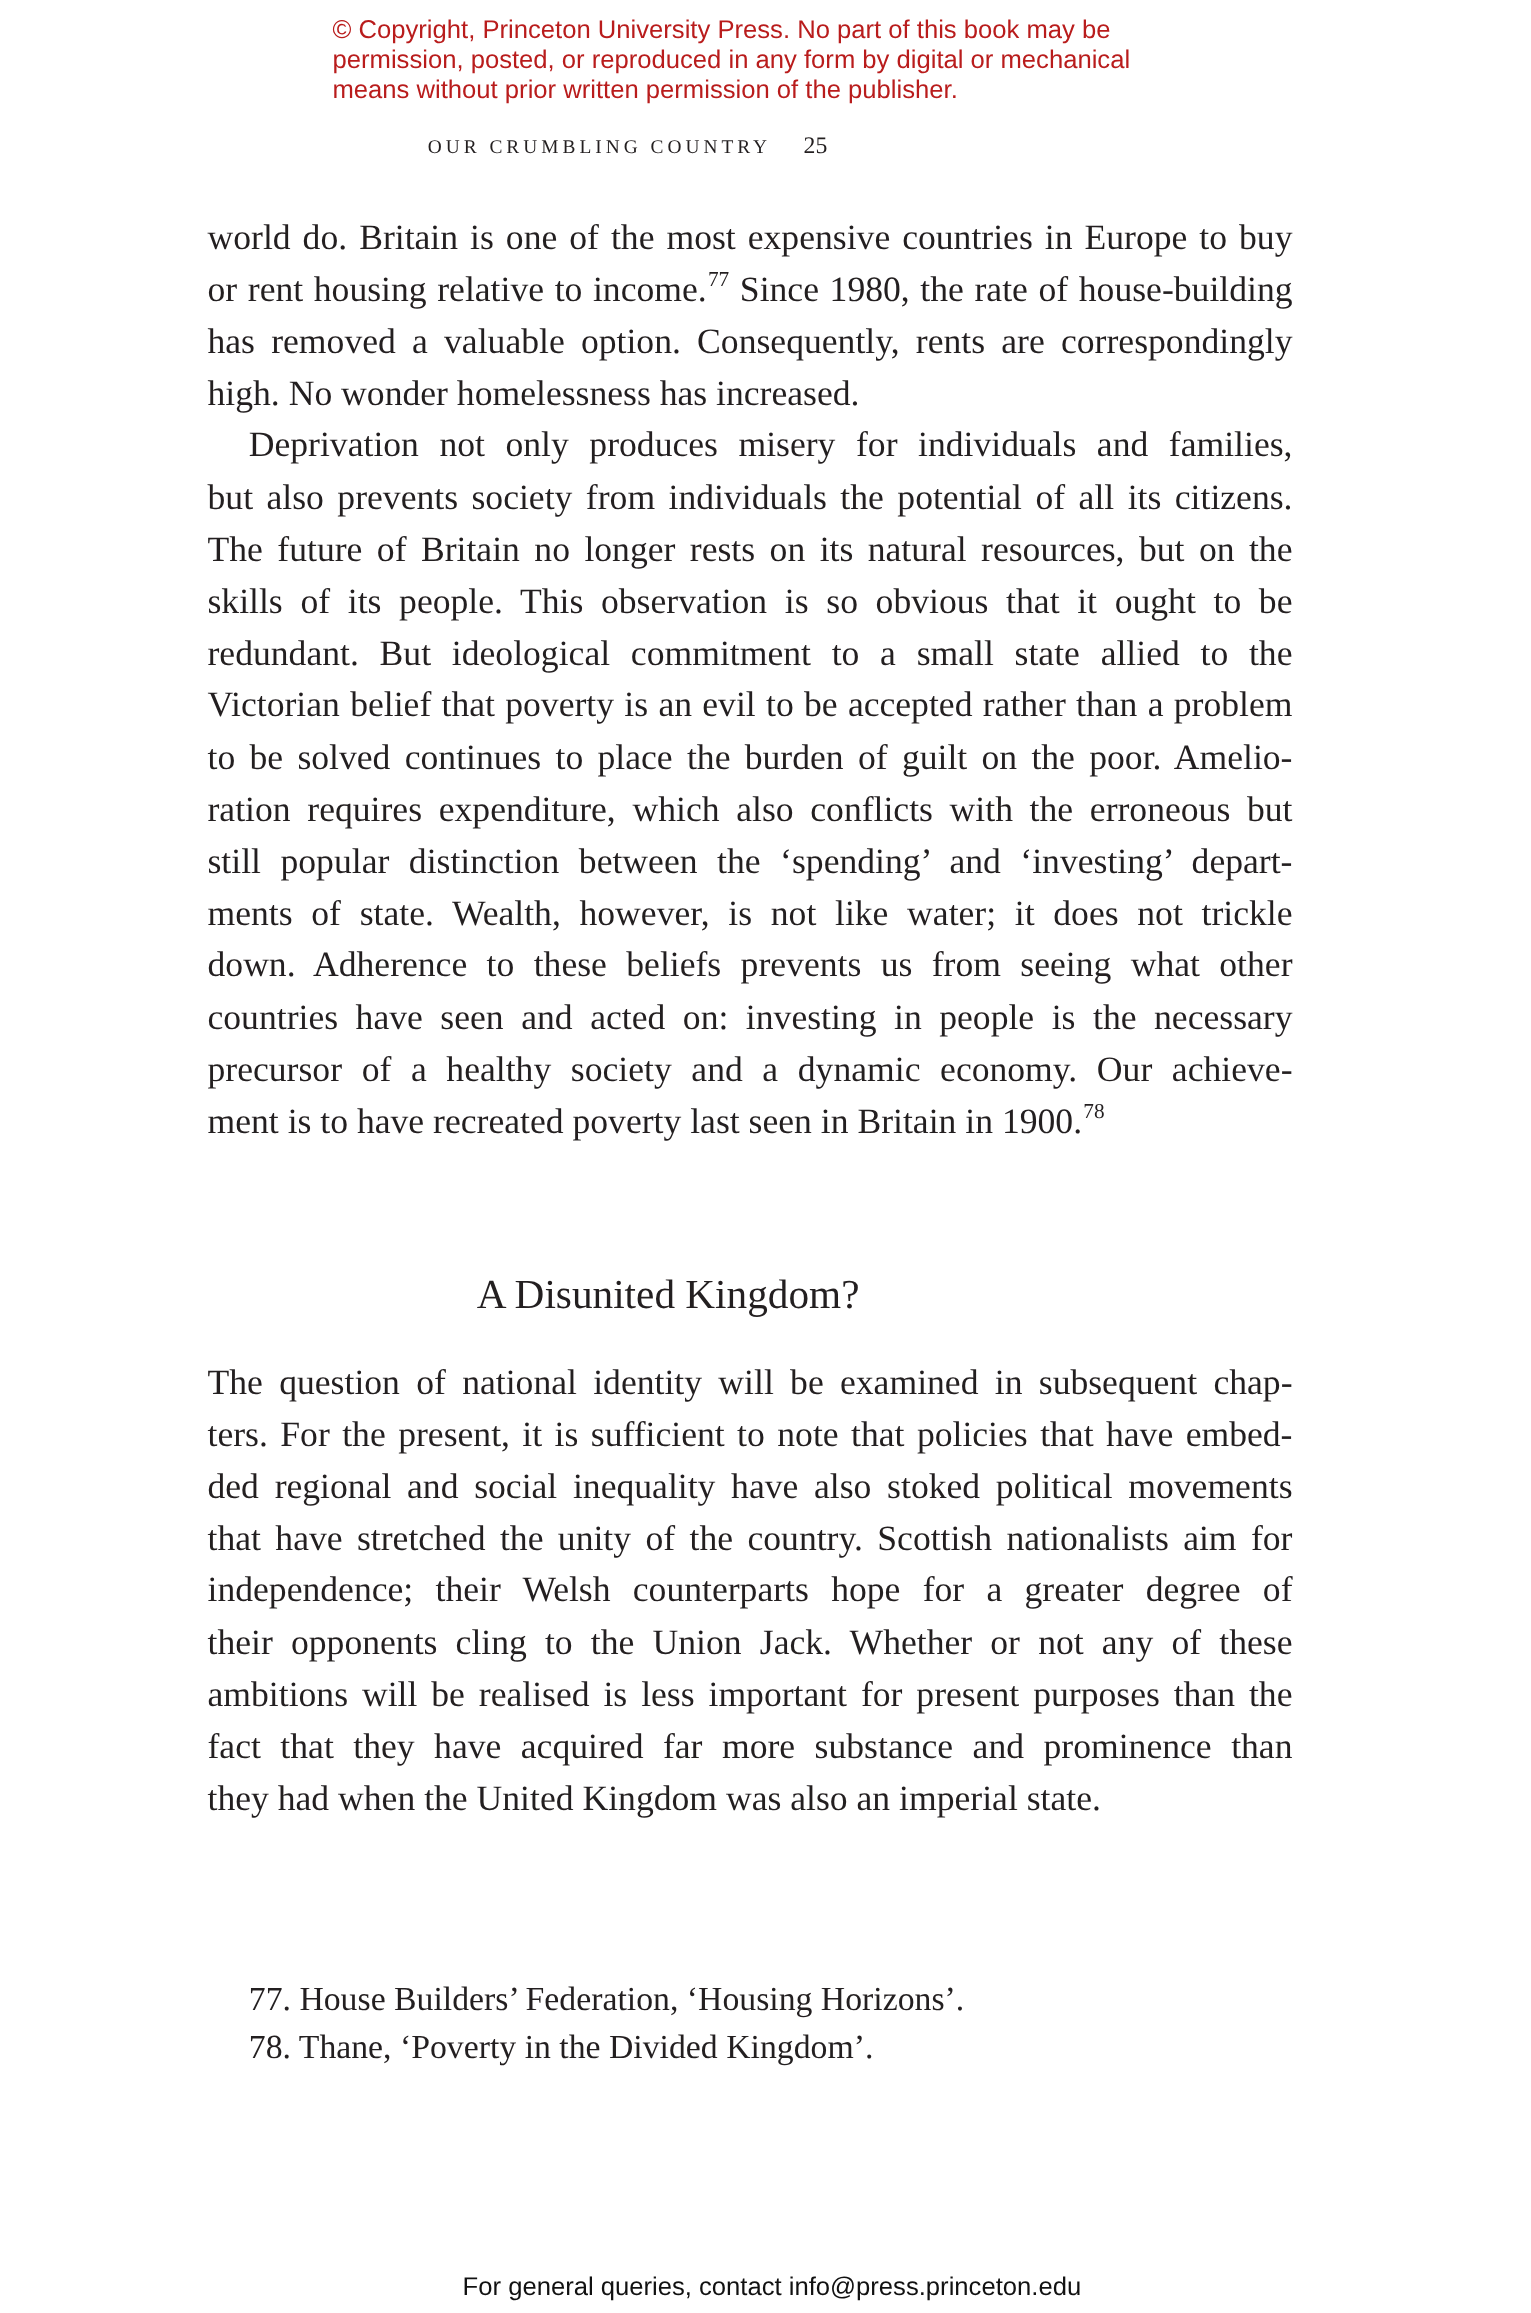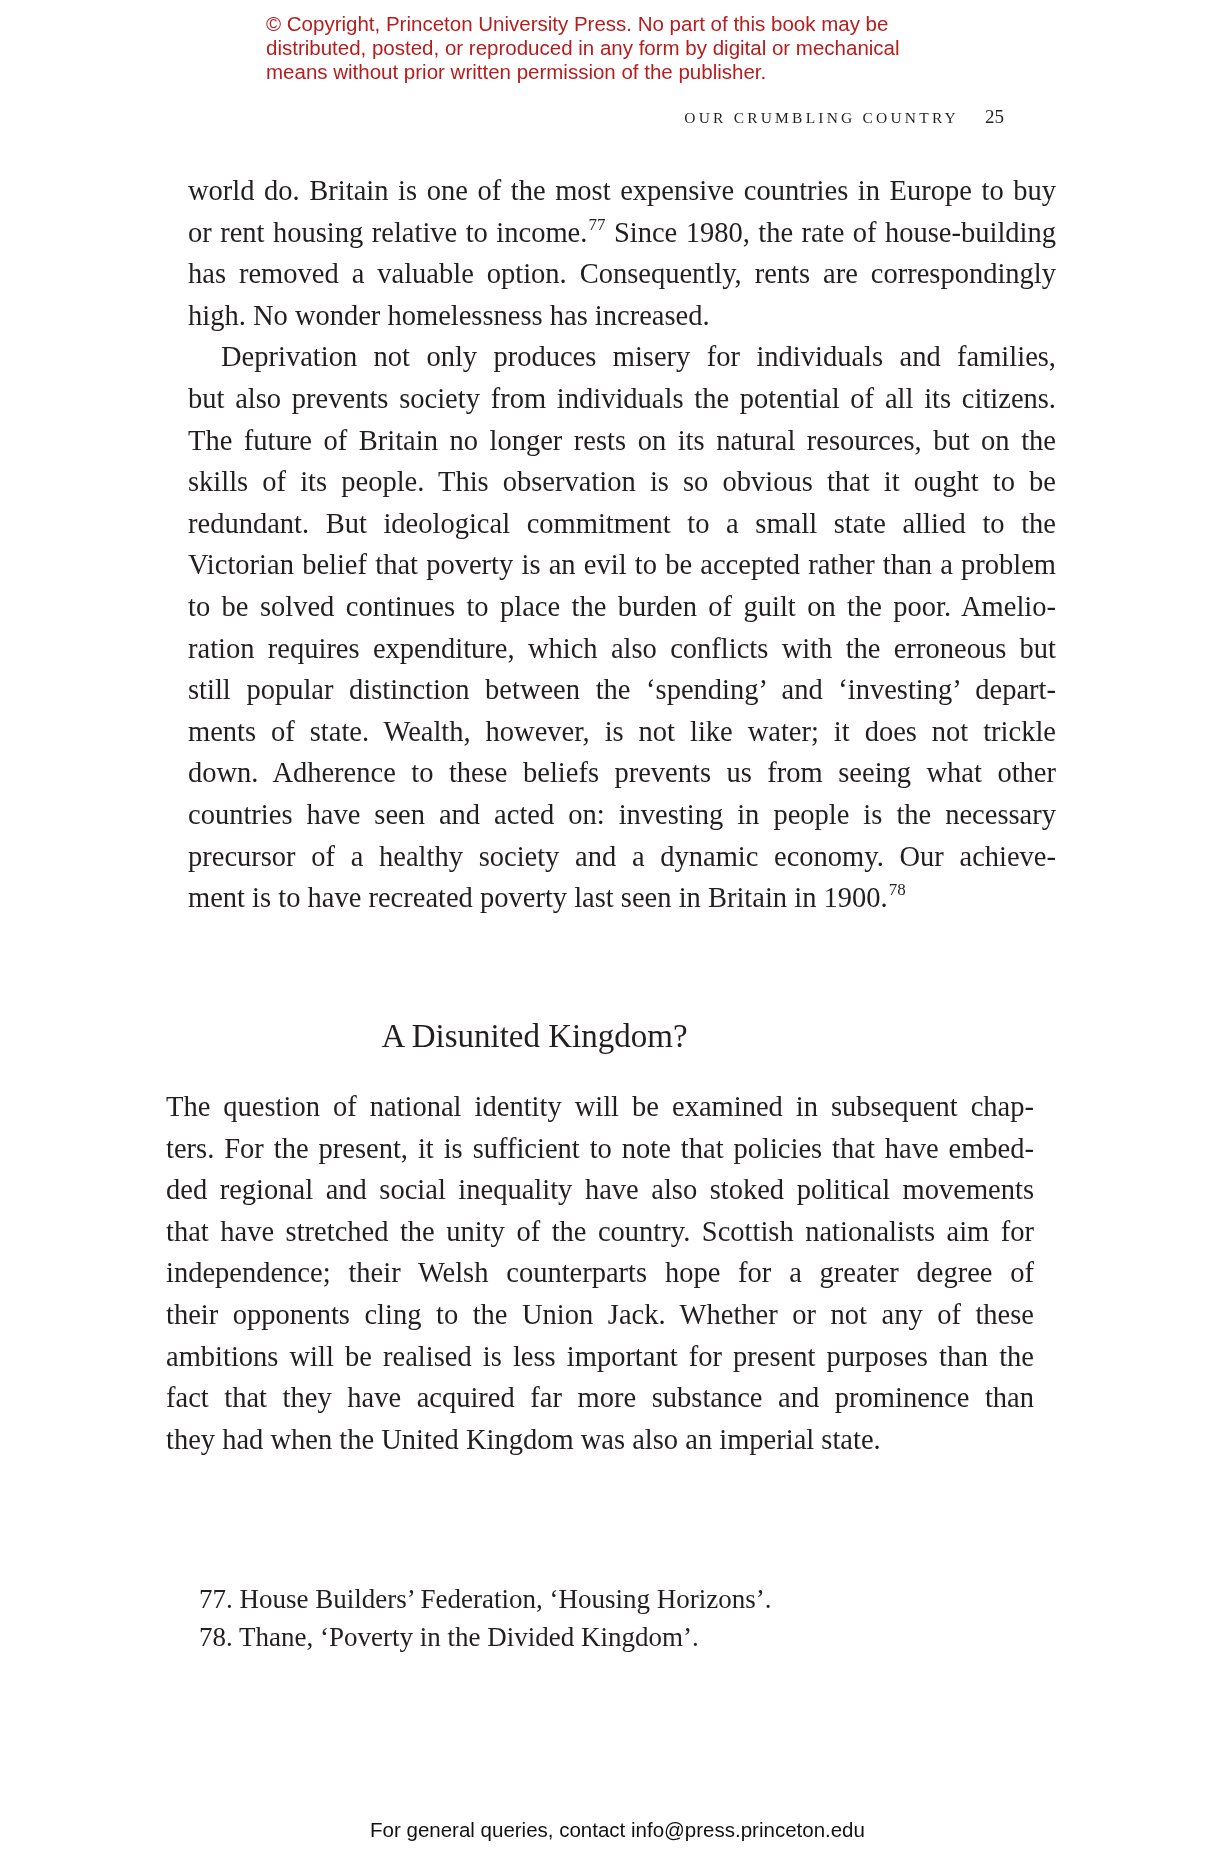--- a/index.html
+++ b/index.html
@@ -1,45 +1,45 @@
 <!DOCTYPE html>
 <html><head>
 <meta charset="utf-8">
 <style>
   html, body { margin: 0; padding: 0; background: #ffffff; }
   body { width: 1225px; height: 1850px; position: relative; overflow: hidden; color: #231f20; }
   .copyright { position: absolute; left: 266px; top: 12px; font-family: "Liberation Sans", sans-serif; font-size: 20.5px; line-height: 24px; color: #b91c1c; }
   .copyright .cl { display: block; white-space: nowrap; }
-  .running-head { position: absolute; left: 0; width: 1004px; top: 106px; text-align: right; font-family: "Liberation Serif", serif; font-size: 15.5px; letter-spacing: 3.2px; color: #231f20; }
+  .running-head { position: absolute; left: 0; width: 1004px; top: 106px; text-align: center; font-family: "Liberation Serif", serif; font-size: 15.5px; letter-spacing: 3.2px; color: #231f20; }
   .running-head .rh-title { display: inline-block; }
   .running-head .rh-page { display: inline-block; margin-left: 26px; letter-spacing: 0; font-size: 19px; }
   .textblock { position: absolute; left: 166px; width: 868px; font-family: "Liberation Serif", serif; font-size: 28.5px; color: #231f20; }
   .line { display: block; height: 41.6px; line-height: 41.6px; text-align: justify; text-align-last: justify; white-space: nowrap; overflow: visible; }
   .line.last { text-align-last: left; }
   .line.indent { padding-left: 33px; }
   sup.fn { font-size: 17px; vertical-align: 0; position: relative; top: -12px; line-height: 0; margin-left: 1px; }
   .section-heading { position: absolute; left: 0; width: 1069px; top: 1018px; text-align: center; font-family: "Liberation Serif", serif; font-size: 33px; color: #231f20; }
   .footnotes { position: absolute; left: 199px; top: 1580px; font-family: "Liberation Serif", serif; font-size: 27px; line-height: 38px; color: #231f20; }
   .footnotes .fnl { display: block; white-space: nowrap; }
   .footer { position: absolute; left: 0; width: 1225px; top: 1818px; text-align: center; font-family: "Liberation Sans", sans-serif; font-size: 20.5px; color: #111111; padding-left: 5px; }
 </style>
 </head>
 <body>
 
 <div class="copyright">
   <span class="cl">© Copyright, Princeton University Press. No part of this book may be</span>
-  <span class="cl">distributed, posted, or reproduced in any form by digital or mechanical</span>
+  <span class="cl">permission, posted, or reproduced in any form by digital or mechanical</span>
   <span class="cl">means without prior written permission of the publisher.</span>
 </div>
 
 <div class="running-head">
   <span class="rh-title">OUR CRUMBLING COUNTRY</span><span class="rh-page">25</span>
 </div>
 
-<div class="textblock" style="top:170px;margin-left:22px;">
+<div class="textblock" style="top:170px;">
   <span class="line">world do. Britain is one of the most expensive countries in Europe to buy</span>
   <span class="line"><span>or rent housing relative to income.</span><sup class="fn">77</sup> <span>Since 1980, the rate of house-building</span></span>
   <span class="line">has removed a valuable option. Consequently, rents are correspondingly</span>
   <span class="line last">high. No wonder homelessness has increased.</span>
 
   <span class="line indent">Deprivation not only produces misery for individuals and families,</span>
   <span class="line">but also prevents society from individuals the potential of all its citizens.</span>
   <span class="line">The future of Britain no longer rests on its natural resources, but on the</span>
   <span class="line">skills of its people. This observation is so obvious that it ought to be</span>
   <span class="line">redundant. But ideological commitment to a small state allied to the</span>

